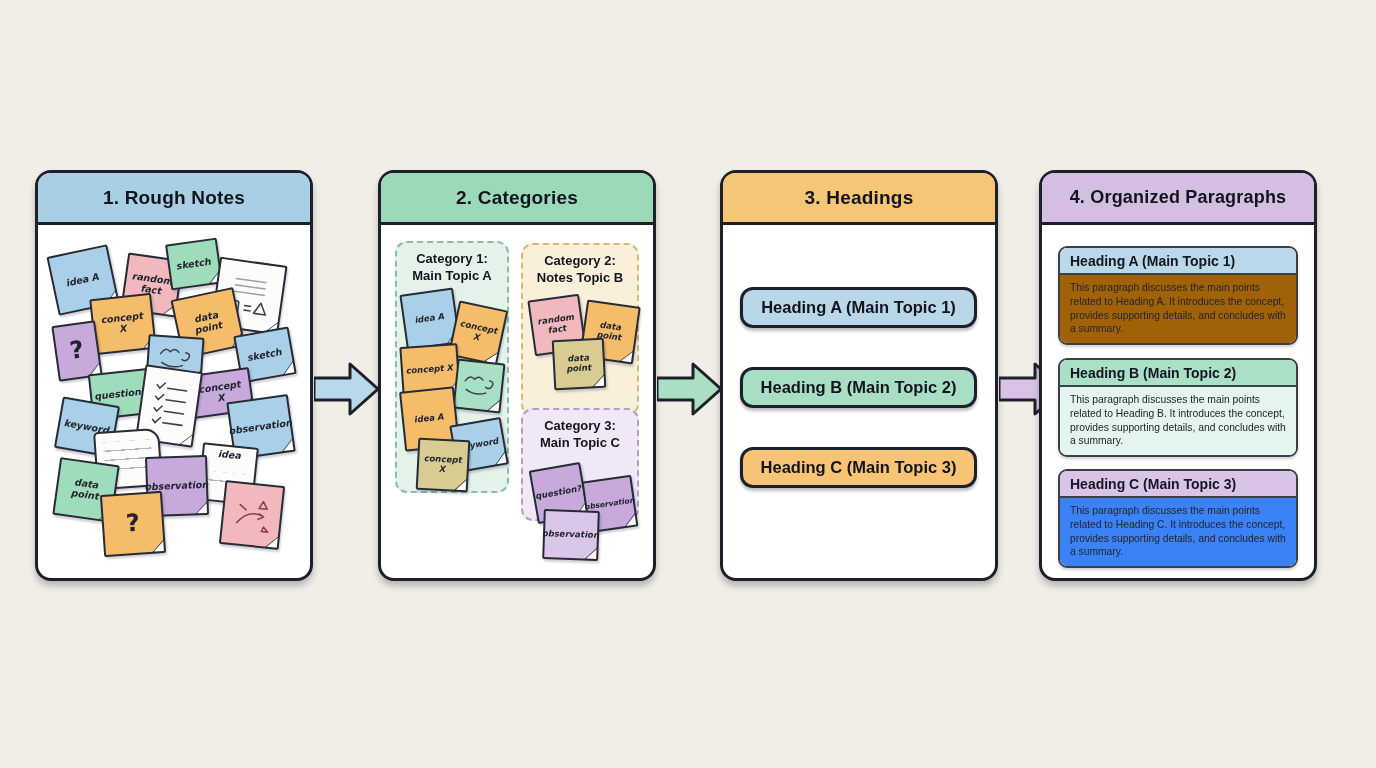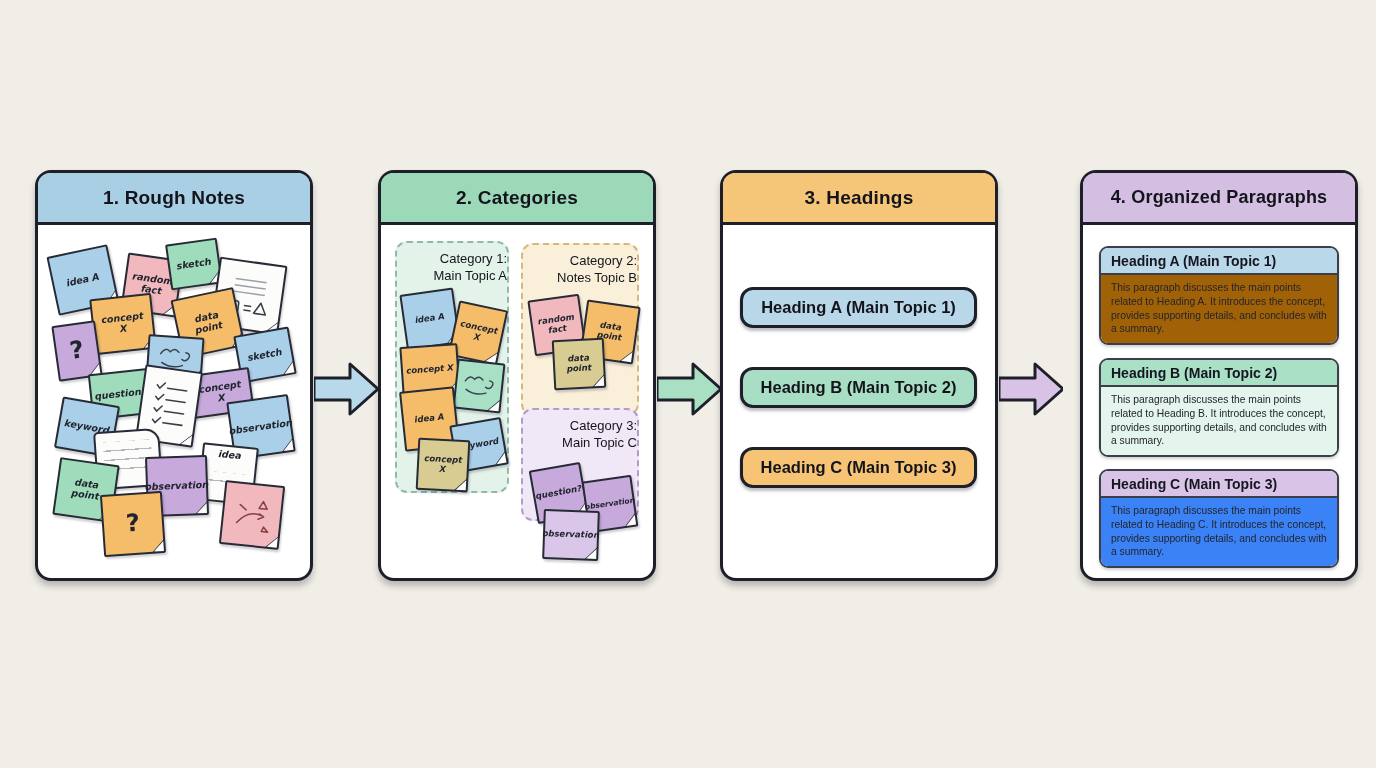--- a/index.html
+++ b/index.html
@@ -30,21 +30,21 @@
   .qmark{font-size:24px;font-style:normal}
   .ruled{position:absolute;inset:9px 7px 12px 7px;
          background:repeating-linear-gradient(180deg,transparent 0 8px,#9aa0a8 8px 9.3px);
          opacity:.75;pointer-events:none;z-index:1}
 
   
   .cat{position:absolute;border:2px dashed;border-radius:12px;box-sizing:border-box;}
   .cat1{background:#e3f3ea;border-color:#8fb9a9}
   .cat2{background:#faf0da;border-color:#d6b77c}
   .cat3{background:#f0e8f6;border-color:#b49bc8}
-  .cat-title{padding-top:8px;text-align:right;font-weight:normal;font-size:13px;line-height:1.3;color:#14141c;}
+  .cat-title{padding-top:8px;text-align:center;font-weight:bold;font-size:13px;line-height:1.3;color:#14141c;}
   .cat .note{font-size:8.5px;}
 
   
   .pill{position:absolute;left:17px;width:237px;height:41px;border:3px solid #1d2029;border-radius:13px;
         display:flex;align-items:center;justify-content:center;box-sizing:border-box;
         font-weight:bold;font-size:16.5px;color:#14141c;box-shadow:0 3px 3px rgba(40,40,60,.3);}
   .pill-a{background:#b8d8e9}.pill-b{background:#a8dfc4}.pill-c{background:#f6c474}
 
   
   .card{position:absolute;left:16px;width:240px;border:2px solid #3a3f4a;border-radius:9px;
@@ -229,21 +229,21 @@
       <div class="pill pill-c" style="top:222px">Heading C (Main Topic 3)</div>
     </div>
   </div>
 
   <div class="arrow" style="left:999px;top:360px">
     <svg viewBox="0 0 64 58" width="64" height="58">
       <polygon points="0,18 36,18 36,4 64,29 36,54 36,40 0,40" stroke="#1d2029" stroke-width="3" stroke-linejoin="round" fill="#d8c3e6"></polygon>
     </svg>
   </div>
 
-  <div class="panel" style="left:1080px">
+  <div class="panel" style="left:1039px">
     <div class="phead hdr-4" style="font-size:18px">4. Organized Paragraphs</div>
     <div class="pbody">
       <div class="card" style="top:21px">
         <div class="card-h ch-a">Heading A (Main Topic 1)</div>
         <div class="card-b cb-a">This paragraph discusses the main points related to Heading A. It introduces the concept, provides supporting details, and concludes with a summary.</div>
       </div>
       <div class="card" style="top:133px">
         <div class="card-h ch-b">Heading B (Main Topic 2)</div>
         <div class="card-b cb-b">This paragraph discusses the main points related to Heading B. It introduces the concept, provides supporting details, and concludes with a summary.</div>
       </div>

